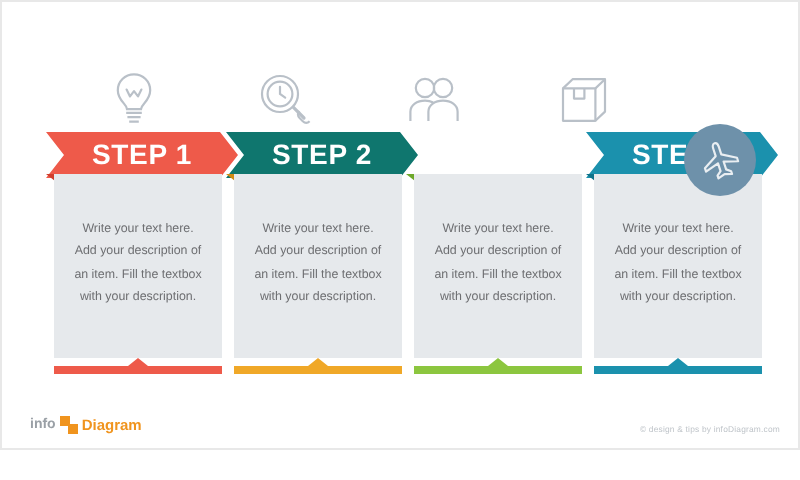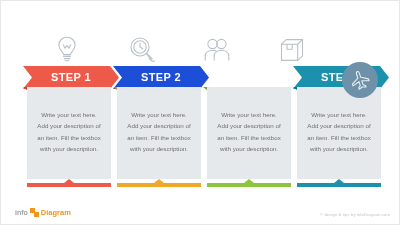--- a/index.html
+++ b/index.html
@@ -20,21 +20,21 @@
   
   .icon-row{position:absolute;left:0;top:28px;width:400px;height:42px;}
   .icon-slot{position:absolute;width:44px;height:42px;display:flex;align-items:center;justify-content:center;}
   .icon-slot svg{display:block;}
 
   
   .chev-row{position:absolute;left:0;top:63px;width:400px;height:26px;}
   .chev{
     position:absolute;top:2px;height:23px;
     display:flex;align-items:center;justify-content:center;
-    color:#ffffff;font-size:11px;font-weight:bold;letter-spacing:.35px;
+    color:#ffffff;font-size:14px;font-weight:bold;letter-spacing:.35px;
     -webkit-clip-path:polygon(0 0, calc(100% - 9px) 0, 100% 50%, calc(100% - 9px) 100%, 0 100%, 9px 50%);
     clip-path:polygon(0 0, calc(100% - 9px) 0, 100% 50%, calc(100% - 9px) 100%, 0 100%, 9px 50%);
   }
   .chev span{position:relative;top:-.5px;}
   
   .fold{position:absolute;top:23px;width:9px;height:7px;
         -webkit-clip-path:polygon(0 0,100% 0,100% 100%);
         clip-path:polygon(0 0,100% 0,100% 100%);}
 
   
@@ -114,21 +114,21 @@
     </div>
   </div>
 
   <div class="chev-row">
 
     <div class="chev" style="left: 22px; width: 96px; background: rgb(238, 90, 74);">
       <span>STEP 1</span>
     </div>
     <div class="fold" style="left: 22px; background: rgb(208, 61, 44);"></div>
 
-    <div class="chev" style="left: 112px; width: 96px; background: #1d4ed8;">
+    <div class="chev" style="left: 112px; width: 96px; background: #0f766e;">
       <span>STEP 2</span>
     </div>
     <div class="fold" style="left: 112px; background: rgb(209, 138, 18);"></div>
 
     <div class="fold" style="left: 202px; background: rgb(110, 168, 42);"></div>
 
     <div class="chev" style="left: 292px; width: 96px; background: rgb(27, 145, 173);">
       <span>STEP 4</span>
     </div>
     <div class="fold" style="left: 292px; background: rgb(15, 114, 137);"></div>

